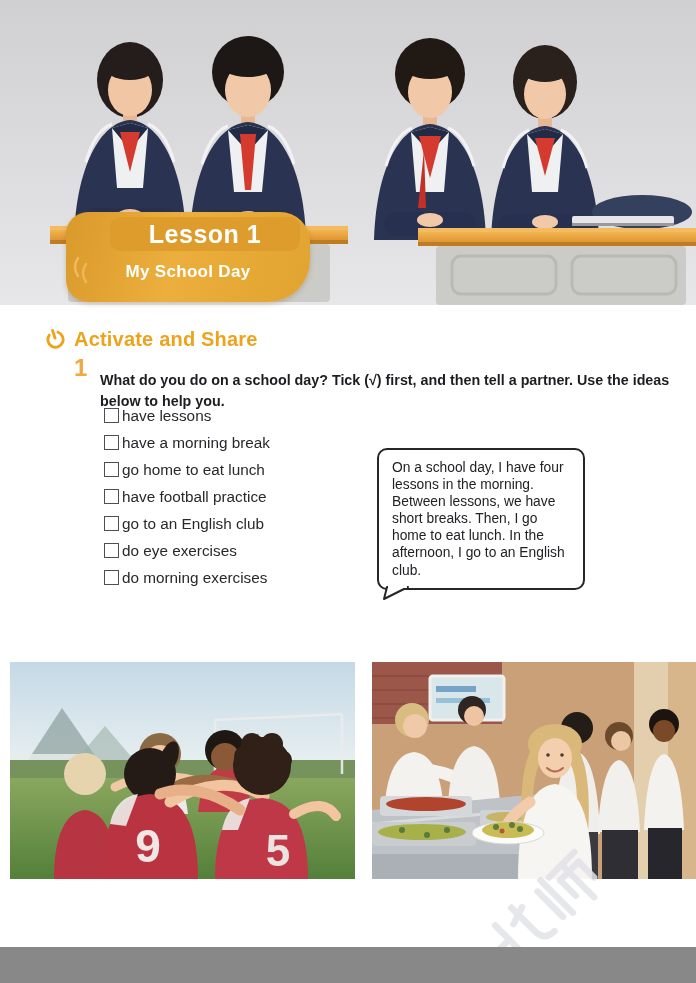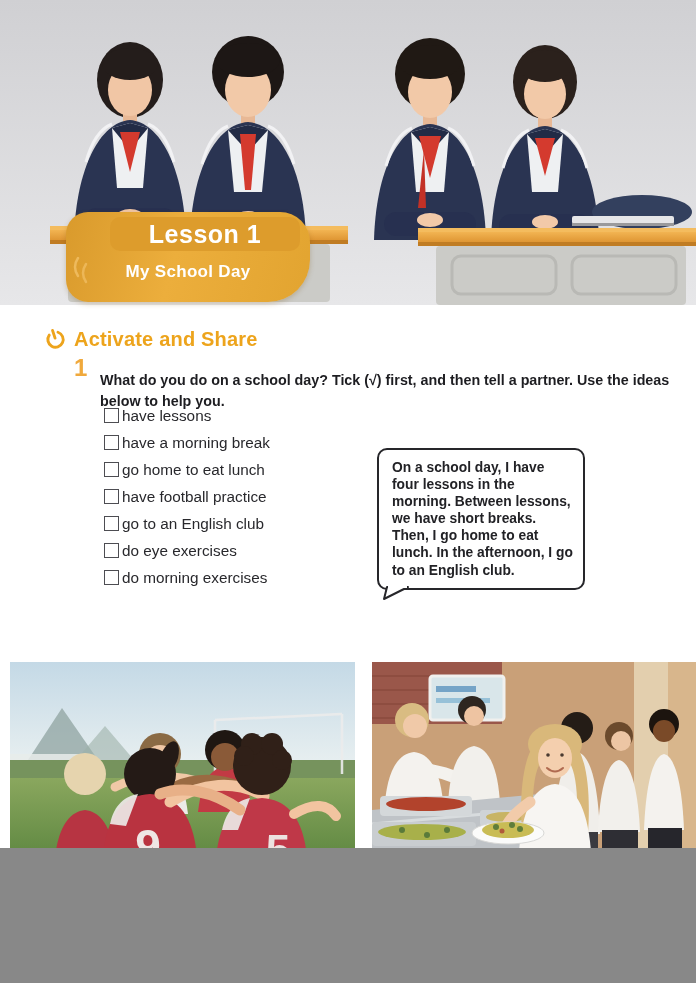--- a/index.html
+++ b/index.html
@@ -1,17 +1,17 @@
 <!DOCTYPE html>
 <html><head>
 <meta charset="utf-8">
 <style>
   html,body{margin:0;padding:0;background:#888;}
   .page{
-    position:relative;width:696px;height:848px;margin:0 auto;background:#ffffff;
+    position:relative;width:696px;height:947px;margin:0 auto;background:#ffffff;
     overflow:hidden;font-family:"Liberation Sans","DejaVu Sans",sans-serif;color:#202024;
   }
   
   .top-photo{position:absolute;left:0;top:0;width:696px;height:305px;}
   
   .banner{
     position:absolute;left:66px;top:212px;width:244px;height:90px;
     background:linear-gradient(105deg,#d99a2c 0%,#ecae3c 45%,#e2a430 100%);
     border-radius:22px 30px 42px 22px;
     box-shadow:0 2px 5px rgba(120,80,10,.25);
@@ -46,21 +46,20 @@
   .check-row{display:flex;align-items:center;gap:3px;height:17px;}
   .checkbox{
     width:13px;height:13px;border:1.4px solid #4d4d52;background:#fff;flex:0 0 auto;
   }
   .check-label{font-size:15.3px;color:#28282c;}
   
   .bubble{
     position:absolute;left:377px;top:448px;width:208px;box-sizing:border-box;
     border:2px solid #26262a;border-radius:10px;background:#fff;
     padding:9px 9px 9px 13px;
-    font-weight:bold;
   }
   .bubble p{margin:0;font-size:13.8px;line-height:1.24;color:#222226;}
   .bubble svg.tail{position:absolute;left:3px;bottom:-12px;}
   
   .photo-left{position:absolute;left:10px;top:662px;width:345px;height:217px;}
   .photo-right{position:absolute;left:372px;top:662px;width:324px;height:217px;}
   
   .page-number{position:absolute;left:46px;top:918px;font-size:14.5px;color:#2a2a2e;margin-top:28px;}
   .watermark{
     position:absolute;left:481px;top:934px;

